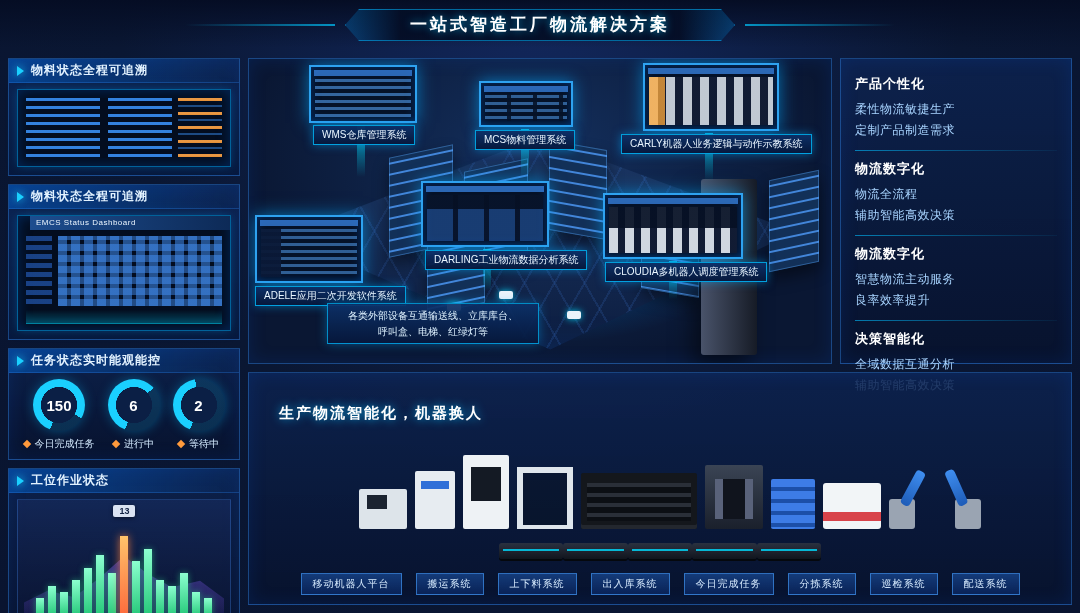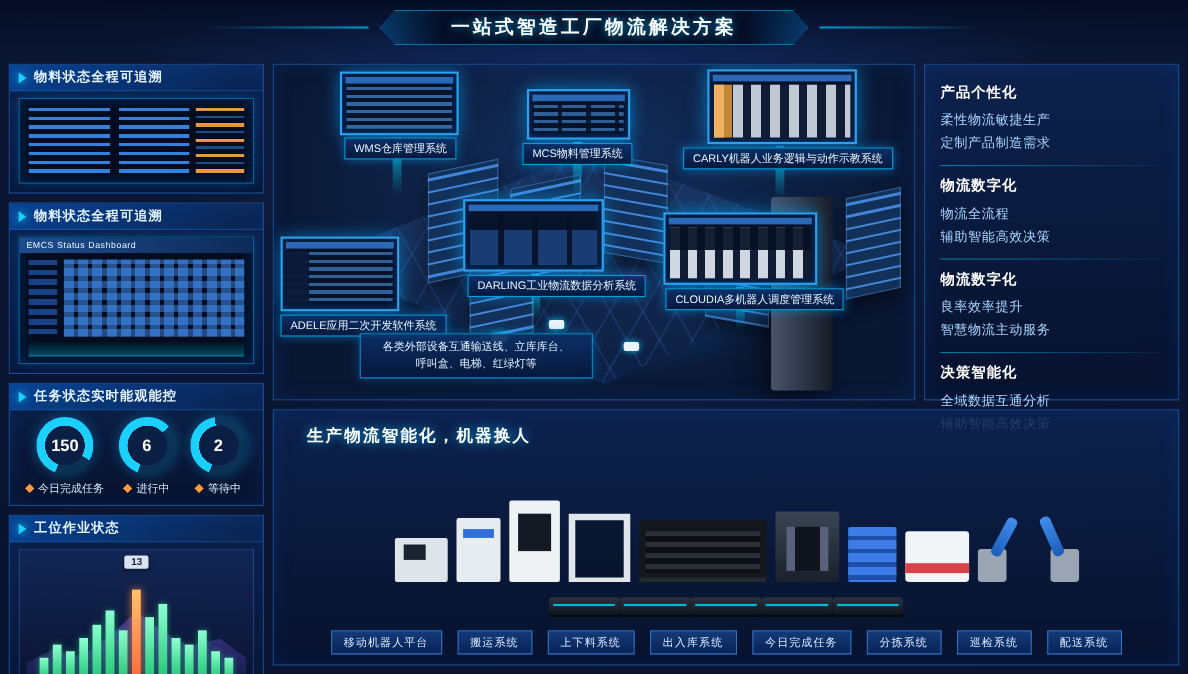--- a/index.html
+++ b/index.html
@@ -62,21 +62,21 @@
       repeating-linear-gradient(180deg, rgba(60,150,255,.85) 0 3px, transparent 3px 8px);
   }
   .fleet-side {
     position: absolute; top: 8px; bottom: 8px; right: 8px; width: 44px;
     background:
       repeating-linear-gradient(180deg, rgba(255,160,60,.9) 0 3px, transparent 3px 14px),
       repeating-linear-gradient(180deg, rgba(60,150,255,.45) 0 2px, transparent 2px 7px);
   }
   
   .emcs-bar {
-    position: absolute; top: 0; left: 0; right: 0; height: 14px;
+    position: absolute; top: 0; left: 12px; right: 0; height: 14px;
     background: linear-gradient(90deg, #1d4d8f, #0d2a57);
     color: #eaf5ff; font-size: 8px; line-height: 14px; padding-left: 6px; letter-spacing: .5px;
   }
   .emcs-side {
     position: absolute; left: 8px; top: 20px; bottom: 24px; width: 26px;
     background: repeating-linear-gradient(180deg, rgba(40,100,200,.6) 0 5px, transparent 5px 9px);
   }
   .emcs-grid {
     position: absolute; left: 40px; right: 8px; top: 20px; bottom: 24px;
     background:
@@ -200,21 +200,21 @@
     color: #dff2ff; font-size: 10px; padding: 4px 8px;
   }
   
   .right-body { position: absolute; inset: 12px 14px; }
   .r-title { color: #ffffff; font-size: 13px; font-weight: bold; letter-spacing: 1px; margin: 4px 0 6px; }
   .r-line { color: #a8d4ff; font-size: 12px; line-height: 1.75; letter-spacing: .5px; }
   .r-div { height: 1px; margin: 9px 0;
     background: linear-gradient(90deg, rgba(0,190,255,.6), rgba(0,190,255,.06)); }
   
   .headline {
-    position: absolute; left: 30px; top: 14px;
+    position: absolute; left: 30px; top: 31px;
     color: #ffffff; font-size: 15px; font-weight: bold; letter-spacing: 2px;
     text-shadow: 0 0 10px rgba(0,190,255,.8);
   }
   .equip-row {
     position: absolute; left: 110px; right: 90px; top: 46px; height: 110px;
     display: flex; align-items: flex-end; justify-content: space-between; z-index: 2;
   }
   .eq { position: relative; }
   .eq-bench { width: 48px; height: 40px; background: #dde4ea; border-radius: 2px; }
   .eq-bench::after { content: ""; position: absolute; left: 8px; top: 6px; width: 20px; height: 14px; background: #1b2330; }
@@ -410,22 +410,22 @@
     <div class="right-body">
       <div class="r-title">产品个性化</div>
       <div class="r-line">柔性物流敏捷生产</div>
       <div class="r-line">定制产品制造需求</div>
       <div class="r-div"></div>
       <div class="r-title">物流数字化</div>
       <div class="r-line">物流全流程</div>
       <div class="r-line">辅助智能高效决策</div>
       <div class="r-div"></div>
       <div class="r-title">物流数字化</div>
+      <div class="r-line">智慧物流主动服务</div>
       <div class="r-line">良率效率提升</div>
-      <div class="r-line">智慧物流主动服务</div>
       <div class="r-div"></div>
       <div class="r-title">决策智能化</div>
       <div class="r-line">全域数据互通分析</div>
       <div class="r-line">辅助智能高效决策</div>
     </div>
   </div>
 
   <div class="panel" style="left:248px; top:372px; width:824px; height:233px;">
     <div class="headline">生产物流智能化，机器换人</div>
 

